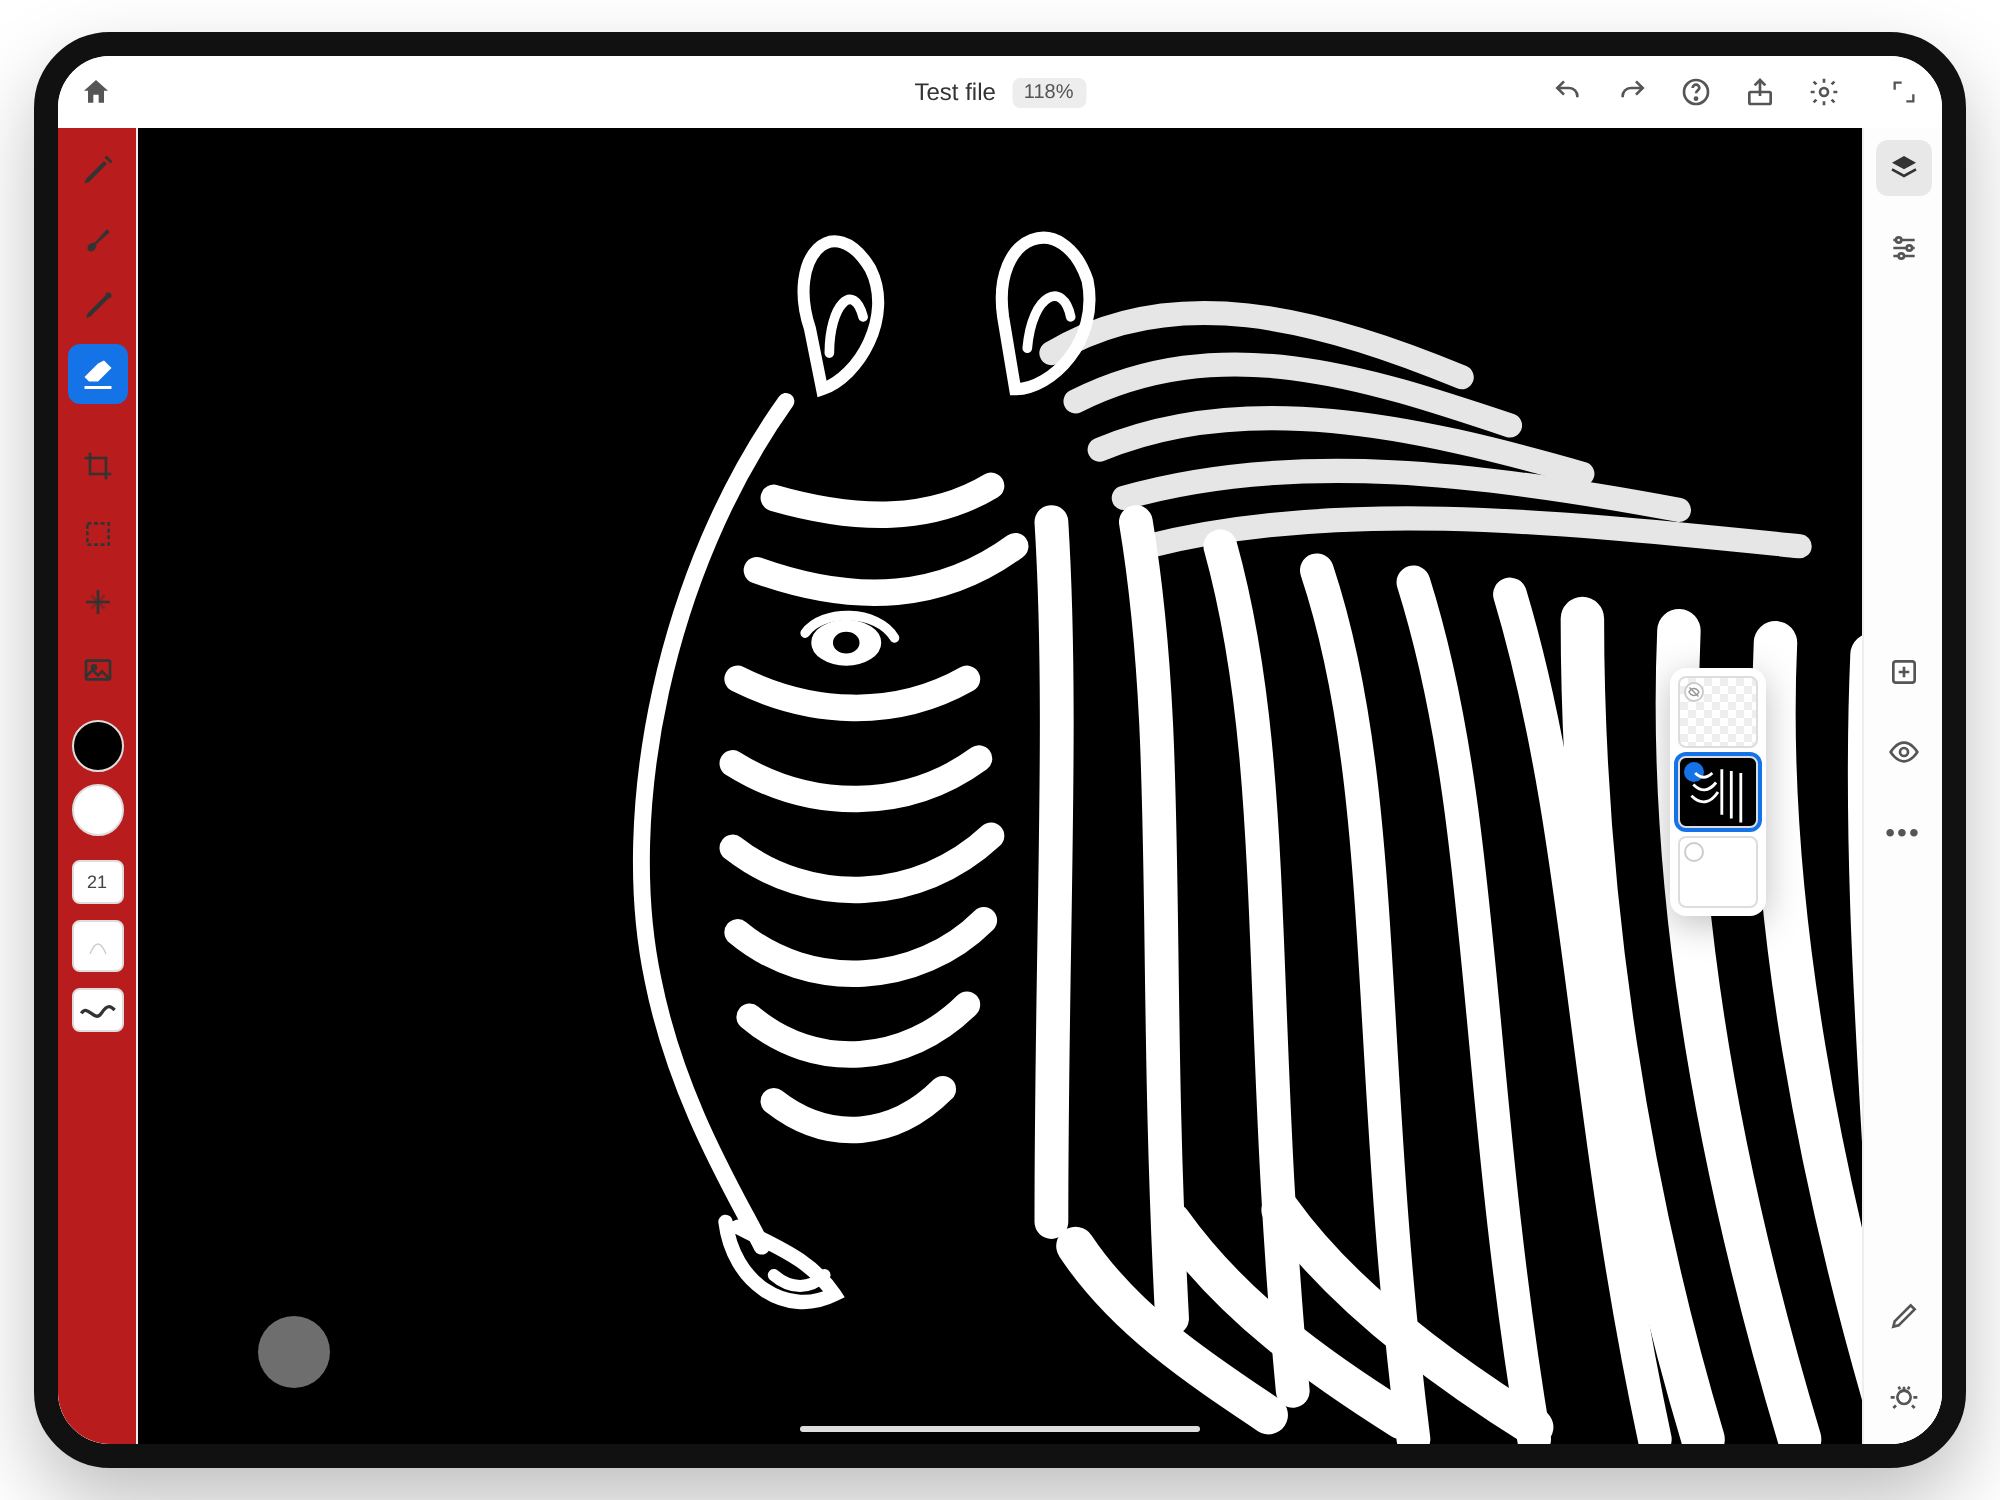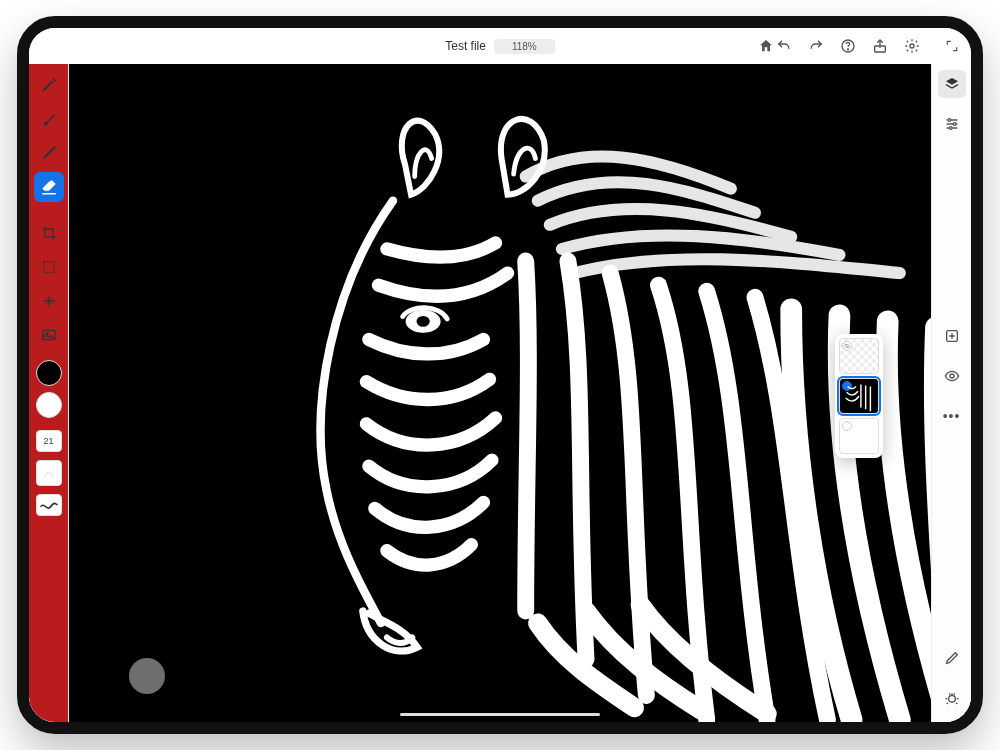--- a/index.html
+++ b/index.html
@@ -27,38 +27,38 @@
     position: absolute;
     inset: 0;
     display: flex;
     flex-direction: column;
     background: #fff;
   }
   .titlebar {
     height: 36px;
     display: flex;
     align-items: center;
-    justify-content: flex-end;
+    justify-content: space-between;
     padding: 0 10px;
     position: relative;
   }
   .titlebar-center {
     position: absolute;
     left: 50%;
     transform: translateX(-50%);
     display: flex;
     align-items: center;
     gap: 8px;
     font-size: 12px;
     color: #333;
   }
   .zoom-badge {
     background: #ededed;
     border-radius: 4px;
-    padding: 2px 18px;
+    padding: 2px 6px;
     font-size: 10px;
     color: #555;
   }
   .titlebar-left, .titlebar-right {
     display: flex;
     align-items: center;
     gap: 14px;
   }
   .tb-icon {
     width: 18px; height: 18px;

